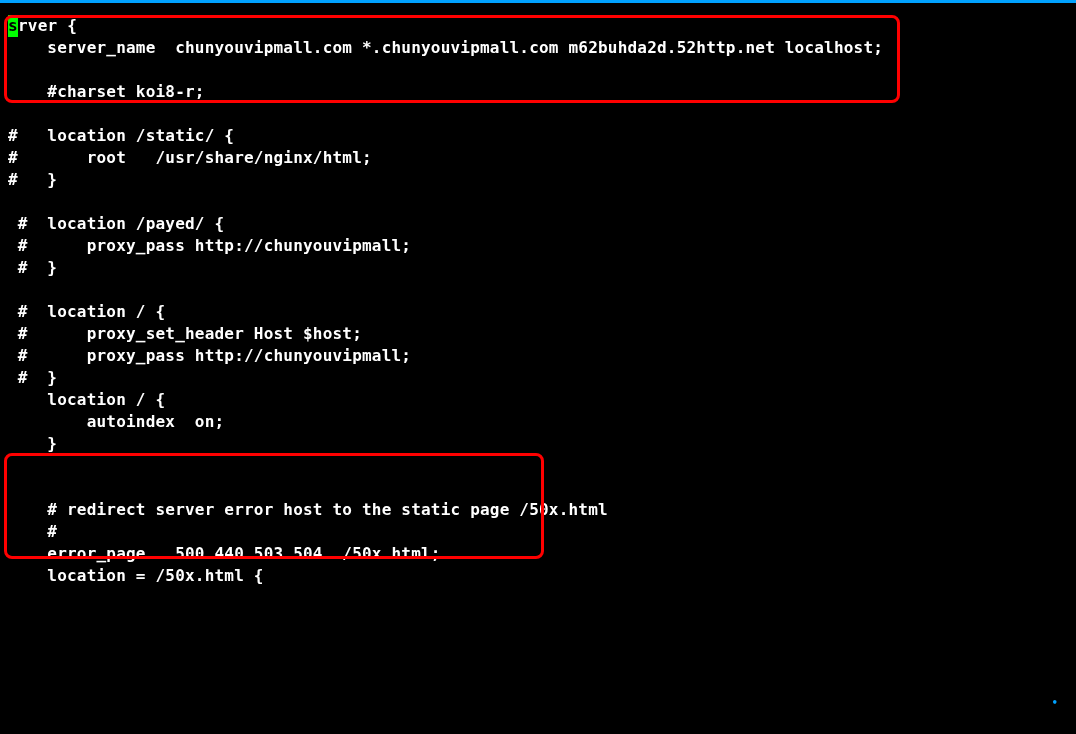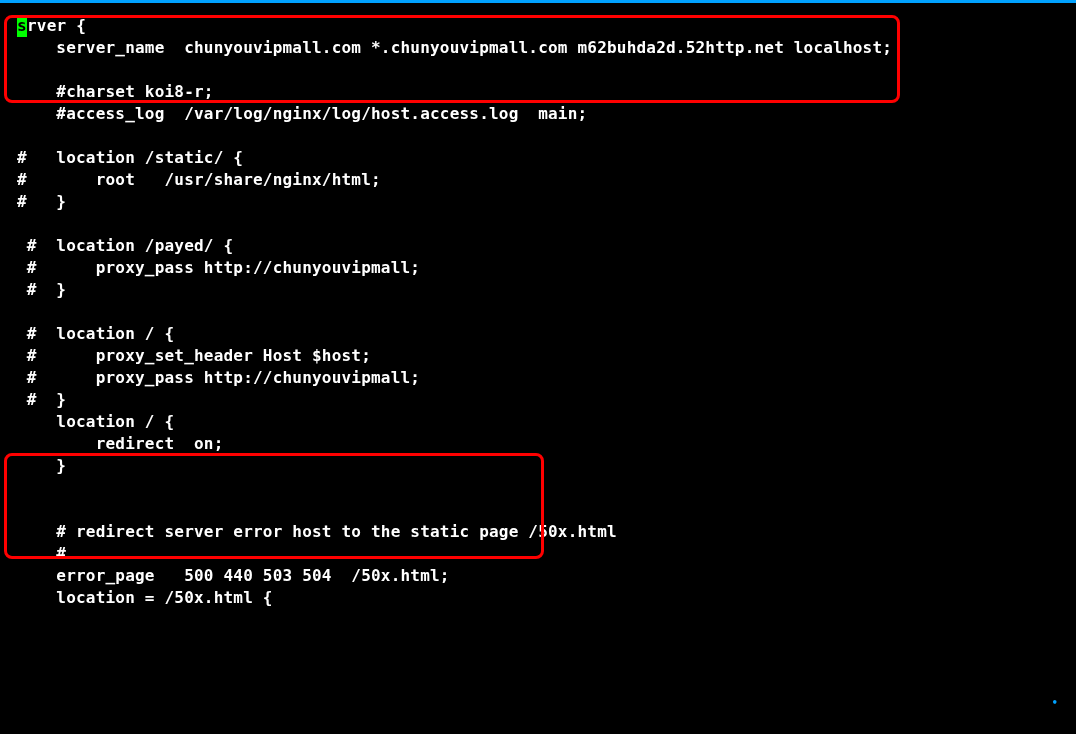--- a/index.html
+++ b/index.html
@@ -26,21 +26,21 @@
     background: #000;
     font-family: "DejaVu Sans Mono", "Consolas", "Menlo", monospace;
     font-size: 16px;
     line-height: 22px;
     color: #ffffff;
     font-weight: 700;
     letter-spacing: 0.2px;
   }
   .line {
     white-space: pre;
-    padding-left: 17px;
+    padding-left: 8px;
     height: 22px;
     position: relative;
   }
   .cursor-char {
     display: inline-block;
     background: #00ff00;
     color: #000;
     width: 10px;
   }
   .highlight-box {
@@ -62,36 +62,35 @@
 <div class="topbar"></div>
 
 <div class="terminal">
   <div style="height:12px"></div>
 
   <div class="line"><span class="cursor-char">s</span><span>rver {</span></div>
 
   <div class="line">    server_name  chunyouvipmall.com *.chunyouvipmall.com m62buhda2d.52http.net localhost;</div>
   <div class="line"></div>
   <div class="line">    #charset koi8-r;</div>
-  <div class="line">    #access_log  /var/log/nginx/log/host.access.log  main;</div>
   <div class="line"></div>
   <div class="line">#   location /static/ {</div>
   <div class="line">#       root   /usr/share/nginx/html;</div>
   <div class="line">#   }</div>
   <div class="line"></div>
   <div class="line"> #  location /payed/ {</div>
   <div class="line"> #      proxy_pass http://chunyouvipmall;</div>
   <div class="line"> #  }</div>
   <div class="line"></div>
   <div class="line"> #  location / {</div>
   <div class="line"> #      proxy_set_header Host $host;</div>
   <div class="line"> #      proxy_pass http://chunyouvipmall;</div>
   <div class="line"> #  }</div>
   <div class="line">    location / {</div>
-  <div class="line">        redirect  on;</div>
+  <div class="line">        autoindex  on;</div>
   <div class="line">    }</div>
   <div class="line"></div>
   <div class="line"></div>
   <div class="line">    # redirect server error host to the static page /50x.html</div>
   <div class="line">    #</div>
   <div class="line">    error_page   500 440 503 504  /50x.html;</div>
   <div class="line">    location = /50x.html {</div>
 
   <div id="hb1" class="highlight-box"></div>
   <div id="hb2" class="highlight-box"></div>

